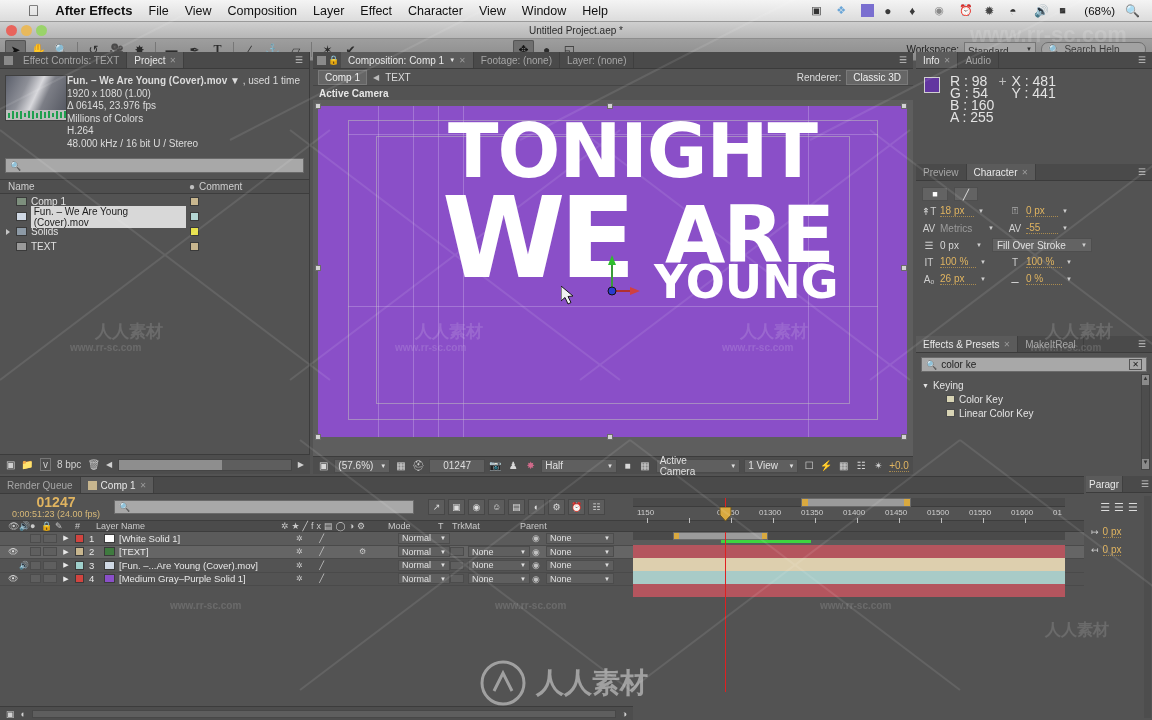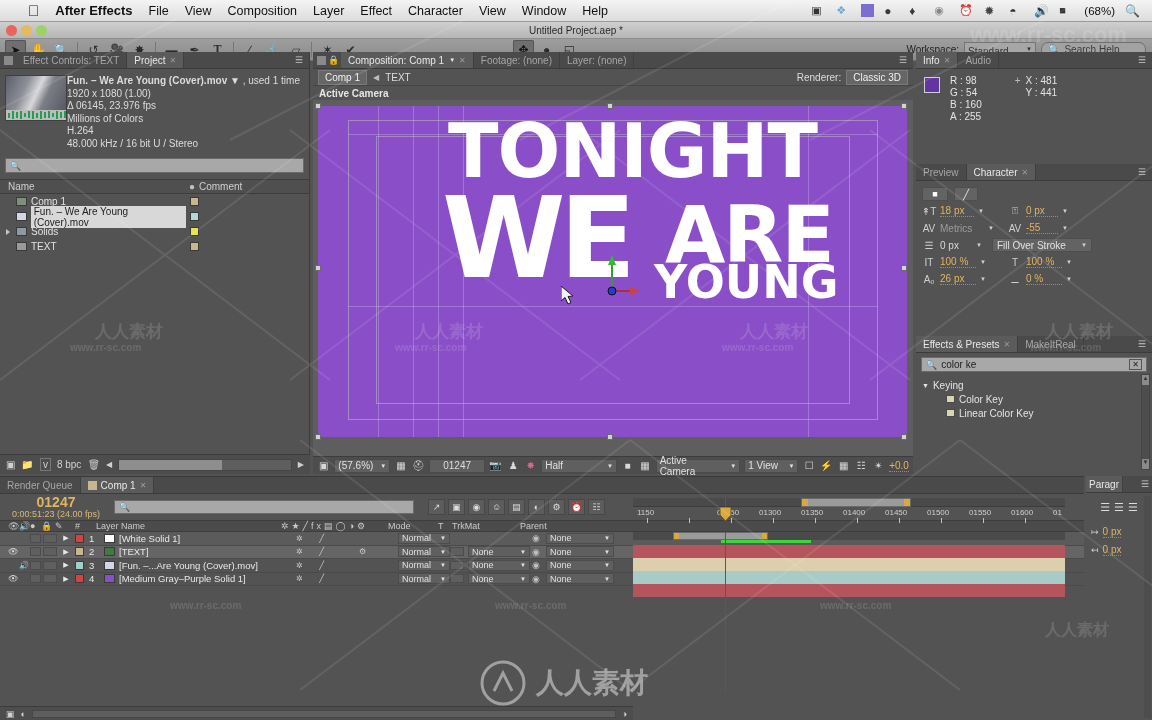--- a/index.html
+++ b/index.html
@@ -113,21 +113,21 @@
         padding:0 4px;color:#ddd;font-size:10px;}
   .cdrop{background:#5f5f5f;border:1px solid #4a4a4a;height:14px;display:flex;align-items:center;
         padding:0 3px;color:#e0e0e0;font-size:10px;position:relative;}
   .cdrop .ar{margin-left:auto;padding-left:7px;font-size:6px;}
   .cico{width:15px;height:14px;display:flex;align-items:center;justify-content:center;color:#d8d8d8;font-size:10px;}
 
   
   #infopanel{left:916px;top:52px;width:236px;height:128px;}
   #infobody{padding:6px 8px;display:flex;gap:10px;align-items:flex-start;}
   .infoswatch{width:16px;height:16px;background:#6236a0;border:1px solid #cfcfcf;margin-top:2px;}
-  .infocols{display:flex;gap:33px;font-size:10px;line-height:12px;color:#e3e3e3;}
+  .infocols{display:flex;gap:4px;font-size:14px;line-height:12px;color:#e3e3e3;}
   #charpanel{left:916px;top:164px;width:236px;height:172px;}
   #charbody{padding:4px 6px;}
   .crow{display:flex;align-items:center;gap:4px;margin-bottom:3px;}
   .cfield{background:#636363;border:1px solid #4e4e4e;height:14px;display:flex;align-items:center;
           padding:0 4px;color:#e0e0e0;font-size:10px;}
   .cfield .ar{margin-left:auto;padding-left:6px;font-size:6px;color:#d0d0d0;}
   .cnum{color:#e0b460;font-size:10px;border-bottom:1px dotted #a98a4e;}
   .cicon{width:14px;height:14px;display:flex;align-items:center;justify-content:center;font-size:10px;color:#cfcfcf;}
   .caret{font-size:6px;color:#cfcfcf;}
   #fillbox{position:relative;width:42px;height:36px;}

